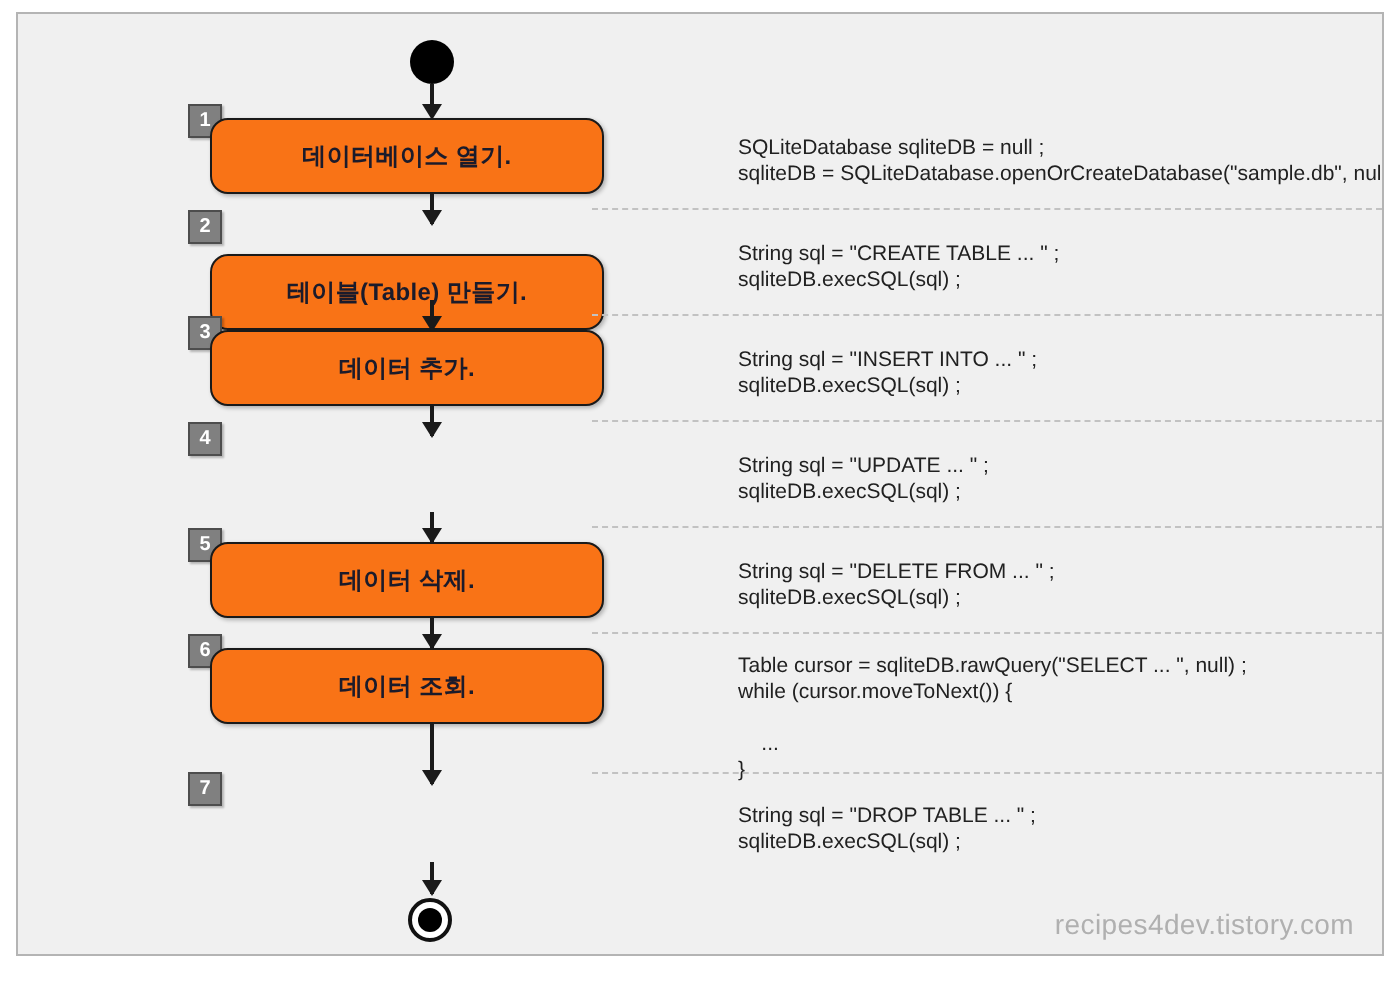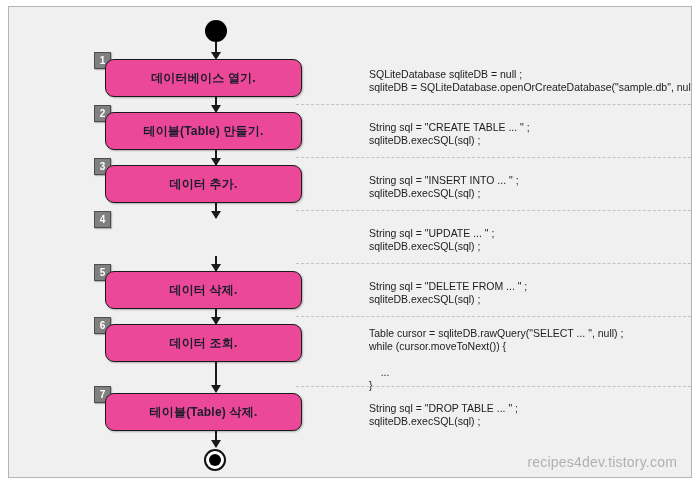--- a/index.html
+++ b/index.html
@@ -78,21 +78,21 @@
     border-top: 8px solid #1a1a1a;
     left: 202px;
   }
 
   
   .step-box {
     position: absolute;
     left: 96px;
     width: 197px;
     height: 38px;
-    background: #ec4899;
+    background: #f97316;
     border: 1.6px solid #1a1a1a;
     border-radius: 9px;
     box-sizing: border-box;
     display: flex;
     align-items: center;
     justify-content: center;
     box-shadow: 1px 1px 2px rgba(0,0,0,0.28);
   }
   .step-label {
     font-size: 12px;
@@ -163,21 +163,21 @@
     <div class="step-box" style="top:52px;">
       <span class="step-label">데이터베이스 열기.</span>
     </div>
     <div class="code-block" style="top:61px;">SQLiteDatabase sqliteDB = null ;
 sqliteDB = SQLiteDatabase.openOrCreateDatabase("sample.db", null) ;</div>
     <div class="conn" style="top:90px;height:15px;"></div>
     <div class="arrowhead" style="top:98px;"></div>
     <div class="divider" style="top:97px;"></div>
 
     <div class="step-badge" style="top:98px;">2</div>
-    <div class="step-box" style="top:105px;">
+    <div class="step-box" style="top:120px;">
       <span class="step-label">테이블(Table) 만들기.</span>
     </div>
     <div class="code-block" style="top:114px;">String sql = "CREATE TABLE ... " ;
 sqliteDB.execSQL(sql) ;</div>
     <div class="conn" style="top:143px;height:15px;"></div>
     <div class="arrowhead" style="top:151px;"></div>
     <div class="divider" style="top:150px;"></div>
 
     <div class="step-badge" style="top:151px;">3</div>
     <div class="step-box" style="top:158px;">
@@ -213,23 +213,20 @@
     <div class="code-block" style="top:320px;">Table cursor = sqliteDB.rawQuery("SELECT ... ", null) ;
 while (cursor.moveToNext()) {
 
     ...
 }</div>
     <div class="conn" style="top:355px;height:30px;"></div>
     <div class="arrowhead" style="top:378px;"></div>
     <div class="divider" style="top:379px;"></div>
 
     <div class="step-badge" style="top:379px;">7</div>
-    <div class="step-box" style="top:386px;">
-      <span class="step-label">테이블(Table) 삭제.</span>
-    </div>
     <div class="code-block" style="top:395px;">String sql = "DROP TABLE ... " ;
 sqliteDB.execSQL(sql) ;</div>
     <div class="conn" style="top:424px;height:16px;"></div>
     <div class="arrowhead" style="top:433px;"></div>
 
     <div class="end-node"></div>
 
     <div class="watermark">recipes4dev.tistory.com</div>
   </div>
 </div>

